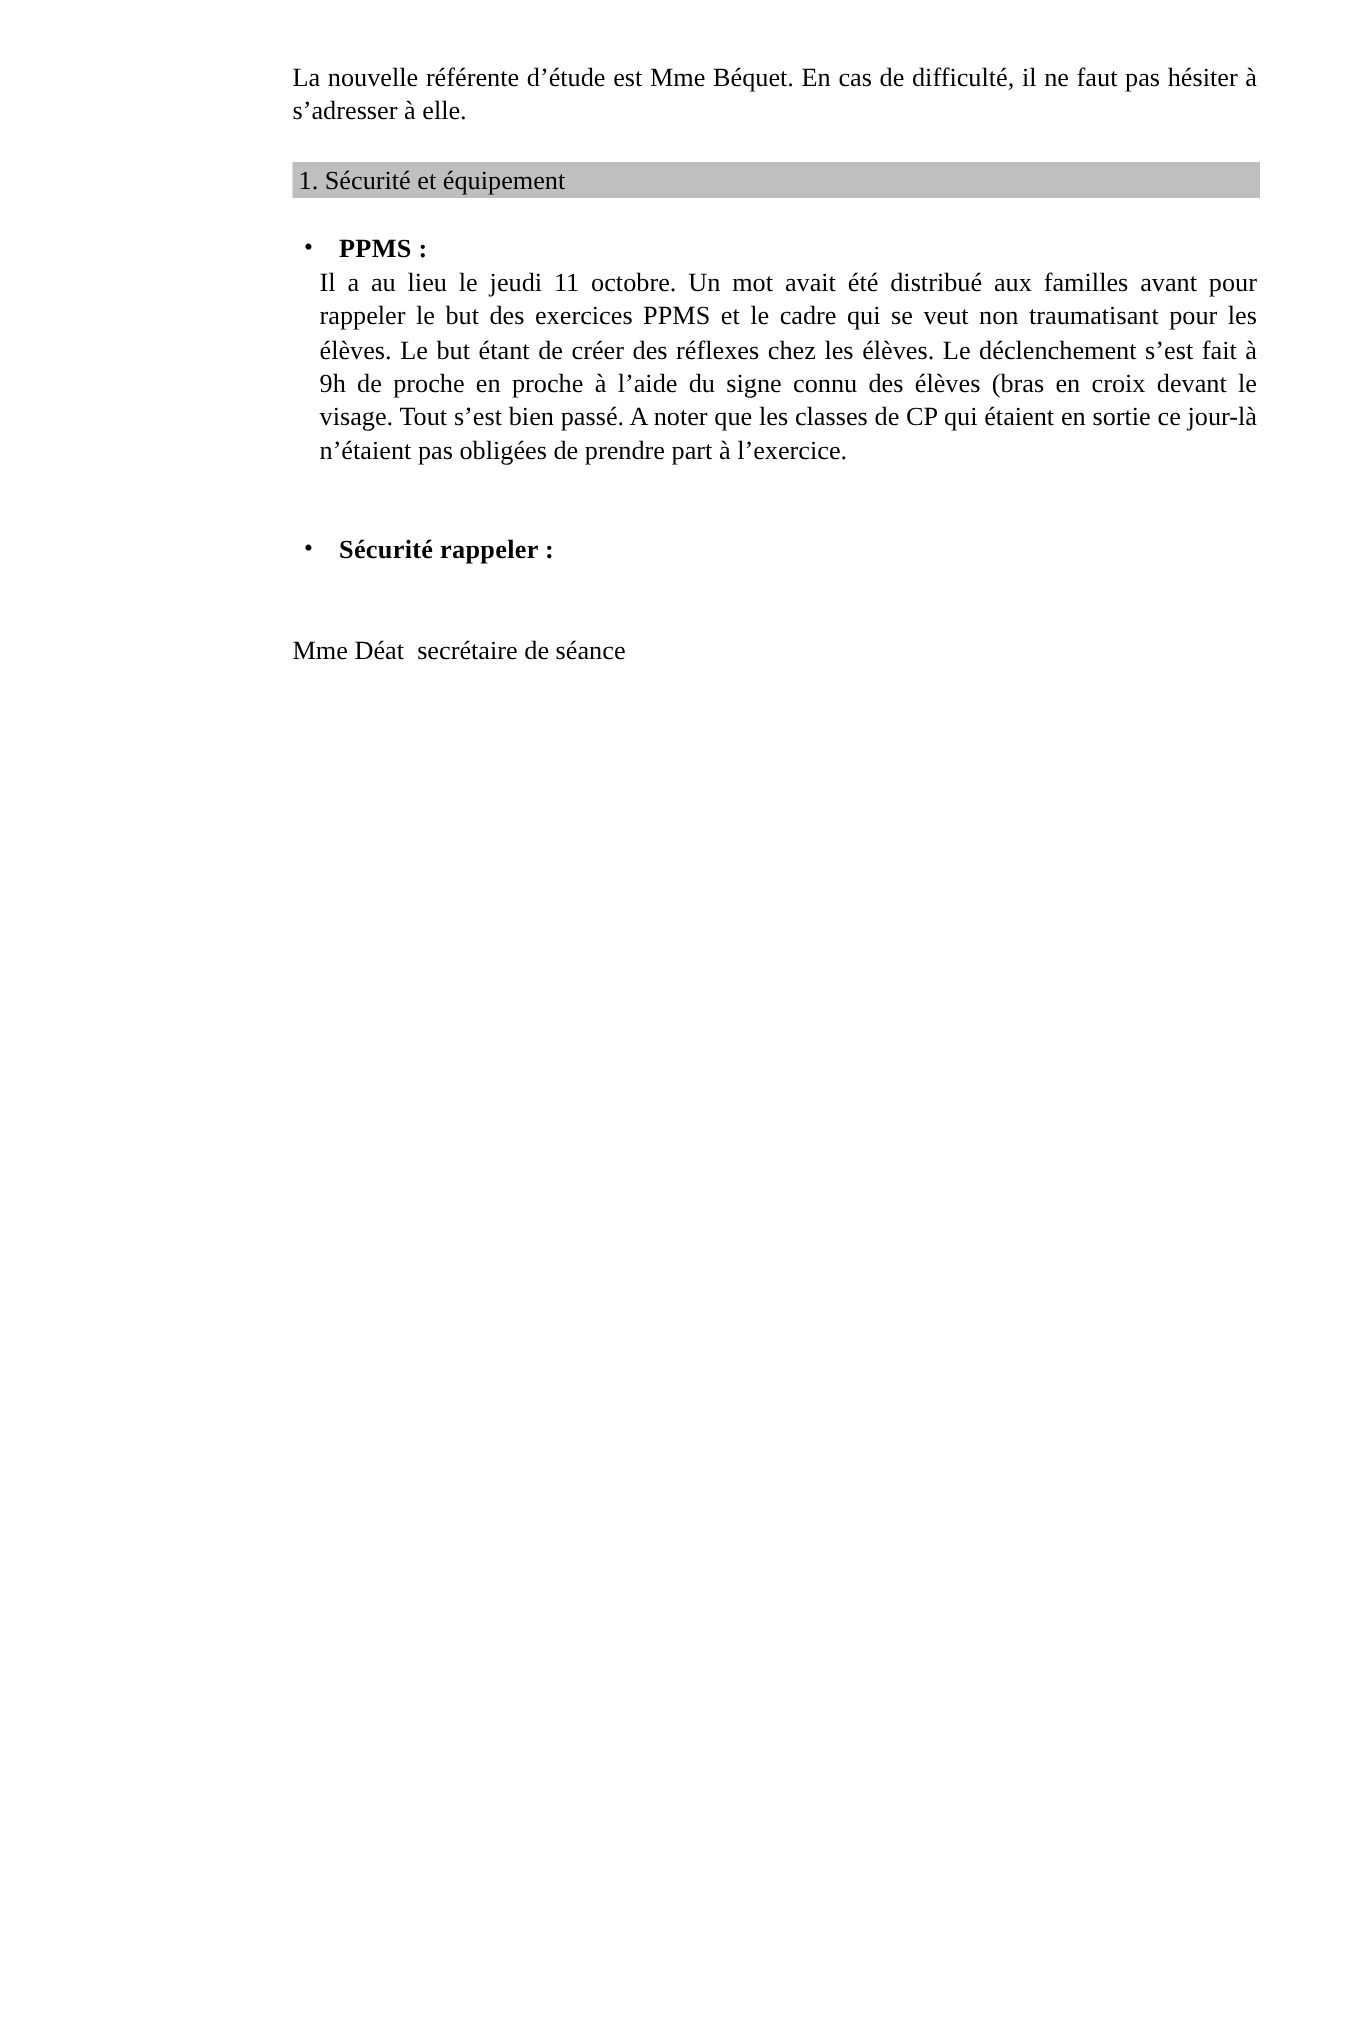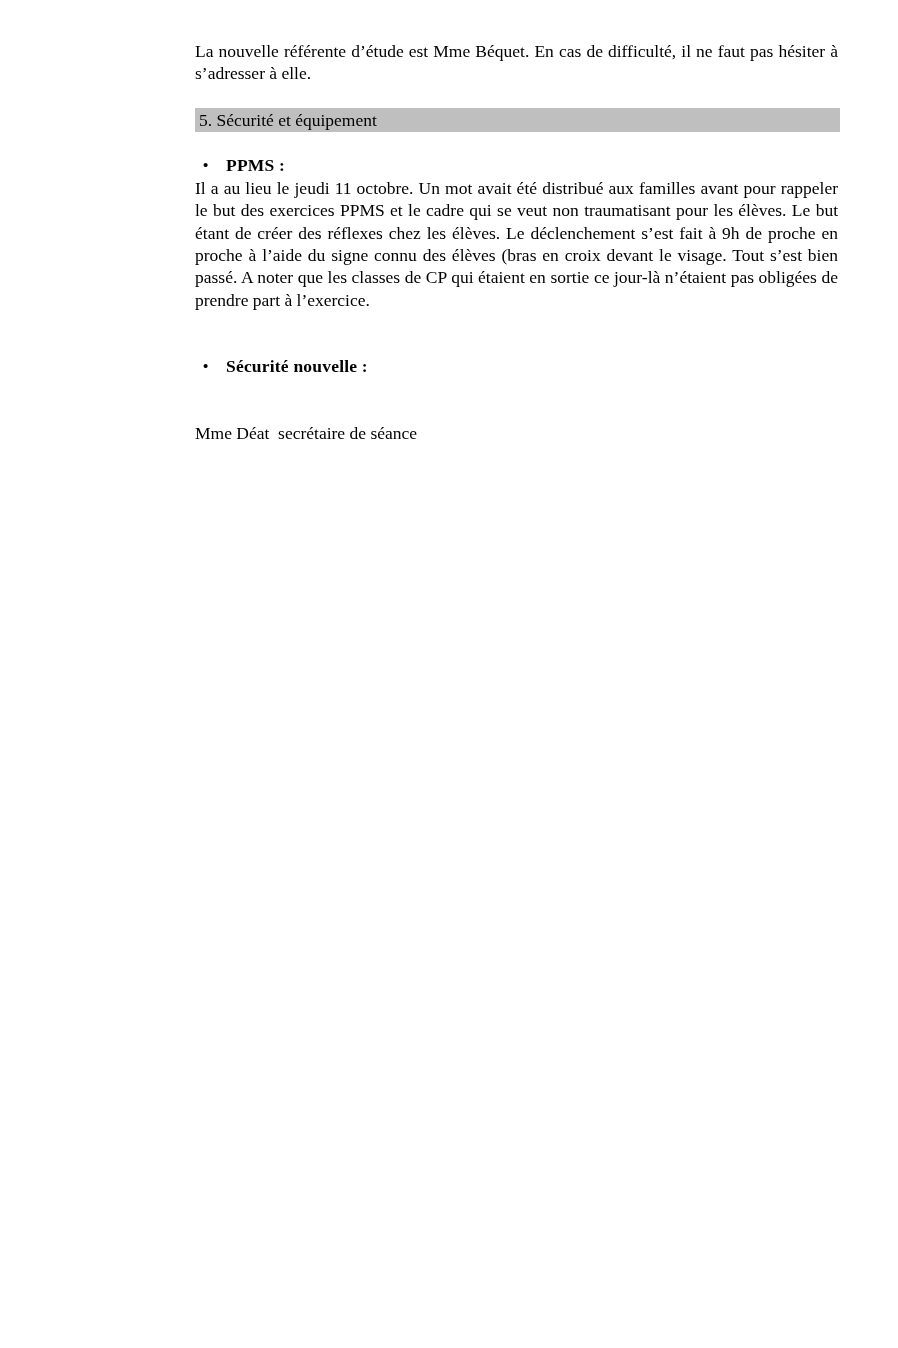--- a/index.html
+++ b/index.html
@@ -80,20 +80,21 @@
     top: 0;
     font-size: 15px;
     line-height: 22px;
   }
   .bullet-heading .label {
     letter-spacing: 0.2px;
   }
 
   .body-para {
     margin-top: 1px;
+    margin-left: 18px;
   }
 
   
   .block-gap {
     height: 22px;
   }
 
   
   .signature-row {
     margin-top: 45px;
@@ -116,37 +117,37 @@
 </style>
 </head>
 <body>
 
 <div class="page">
   <div class="content">
 
     <p class="para intro-para">La nouvelle référente d’étude est Mme Béquet. En cas de difficulté, il ne faut pas hésiter à s’adresser à elle.</p>
 
     <div class="section-band" style="background: rgb(191, 191, 191);">
-      <span class="section-band-text">5. Sécurité et équipement</span>
+      <span class="section-band-text">1. Sécurité et équipement</span>
     </div>
 
     <div>
       <div class="bullet-heading">
         <span class="marker">•</span>
         <span class="label">PPMS :</span>
       </div>
       <p class="para body-para">Il a au lieu le jeudi 11 octobre. Un mot avait été distribué aux familles avant pour rappeler le but des exercices PPMS et le cadre qui se veut non traumatisant pour les élèves. Le but étant de créer des réflexes chez les élèves. Le déclenchement s’est fait à 9h de proche en proche à l’aide du signe connu des élèves (bras en croix devant le visage. Tout s’est bien passé. A noter que les classes de CP qui étaient en sortie ce jour-là n’étaient pas obligées de prendre part à l’exercice.</p>
     </div>
 
     <div class="block-gap"></div>
 
     <div>
       <div class="bullet-heading">
         <span class="marker">•</span>
-        <span class="label">Sécurité nouvelle :</span>
+        <span class="label">Sécurité rappeler :</span>
       </div>
     </div>
 
     <div class="signature-row">
       <span class="sig-left">Mme Déat  secrétaire de séance</span>
       <span class="sig-spacer"></span>
     </div>
 
   </div>
 </div>

